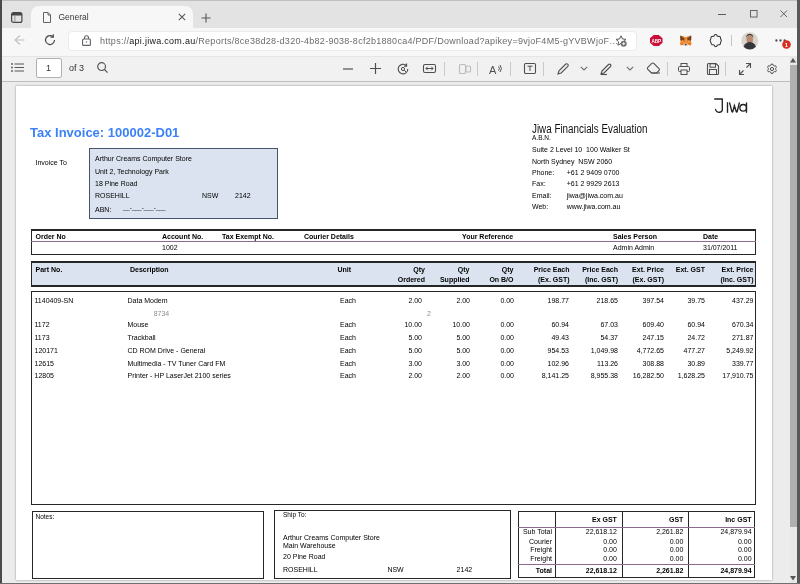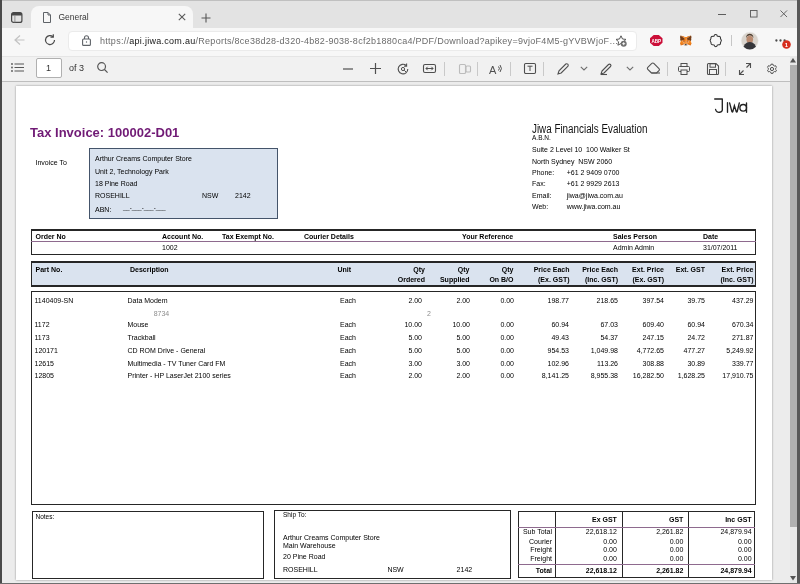--- a/index.html
+++ b/index.html
@@ -208,21 +208,21 @@
 <div class="abs" id="page" style="left:16px;top:85.5px;width:755.5px;height:494px;background:#fff;box-shadow:0 0 2px rgba(0,0,0,.4)">
 <svg style="left:697.5px;top:12.3px" width="34" height="16" viewBox="0 0 34 16">
       <g fill="none" stroke="#222" stroke-width="1.35" stroke-linecap="round">
         <path d="M0.7 1 H8.3 M8.3 0.9 V10.3 a3.35 3.35 0 0 1 -6.7 1.2"></path>
         <path d="M13.5 4.7 V14.3"></path>
         <path d="M15.6 4.9 L17.9 13.7 a0.45 0.45 0 0 0 0.85 0.05 L20.4 7.7 L22.3 13.75 a0.45 0.45 0 0 0 0.85 0 L25.3 4.9"></path>
         <circle cx="29.2" cy="9.75" r="3.3"></circle>
         <path d="M32.5 4.9 V14.3"></path>
       </g>
     </svg>
-<div class="t" style="left:14px;top:40.4px;font-size:13px;font-weight:bold;color:#701a75">Tax Invoice: 100002-D01</div>
+<div class="t" style="left:14px;top:40.4px;font-size:13px;font-weight:bold;color:#3b82f6">Tax Invoice: 100002-D01</div>
 <div class="t" style="left:516px;top:37.9px;font-size:12px;color:#111;transform:scaleX(0.82);transform-origin:left top">Jiwa Financials Evaluation</div>
 <div class="t" style="left:516px;top:49px;font-size:6.5px">A.B.N.</div>
 <div class="t r7" style="left:516px;top:60.2px">Suite 2 Level 10&nbsp; 100 Walker St</div>
 <div class="t r7" style="left:516px;top:72.2px">North Sydney&nbsp; NSW 2060</div>
 <div class="t r7" style="left:516px;top:83.3px">Phone:</div>
 <div class="t r7" style="left:550.7px;top:83.3px">+61 2 9409 0700</div>
 <div class="t r7" style="left:516px;top:94.6px">Fax:</div>
 <div class="t r7" style="left:550.7px;top:94.6px">+61 2 9929 2613</div>
 <div class="t r7" style="left:516px;top:106.2px">Email:</div>
 <div class="t r7" style="left:550.7px;top:106.2px">jiwa@jiwa.com.au</div>

